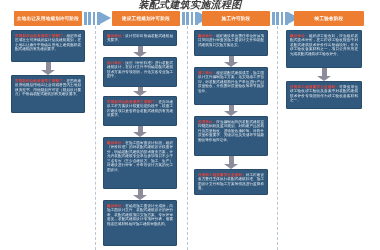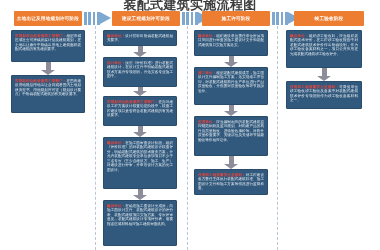--- a/index.html
+++ b/index.html
@@ -7,23 +7,24 @@
     width:380px;height:250px;overflow:hidden;
     background:#ffffff;
     font-family:"DejaVu Sans","Liberation Sans",sans-serif;
     position:relative;
   }
   #diagram{position:relative;width:380px;height:250px;overflow:hidden;}
 
   .title{
     position:absolute;top:0px;left:0;width:380px;
     text-align:center;
-    font-size:13px;line-height:9px;
+    font-size:10px;line-height:9px;
     color:#3d3d3d;font-weight:bold;
     letter-spacing:.3px;
+    font-style:italic;
   }
 
   
   .sep{
     position:absolute;top:26px;width:0;height:224px;
     border-left:1px dashed #b9c6d4;
   }
 
   
   .header-band{position:absolute;top:11px;left:0;width:380px;height:15px;}

